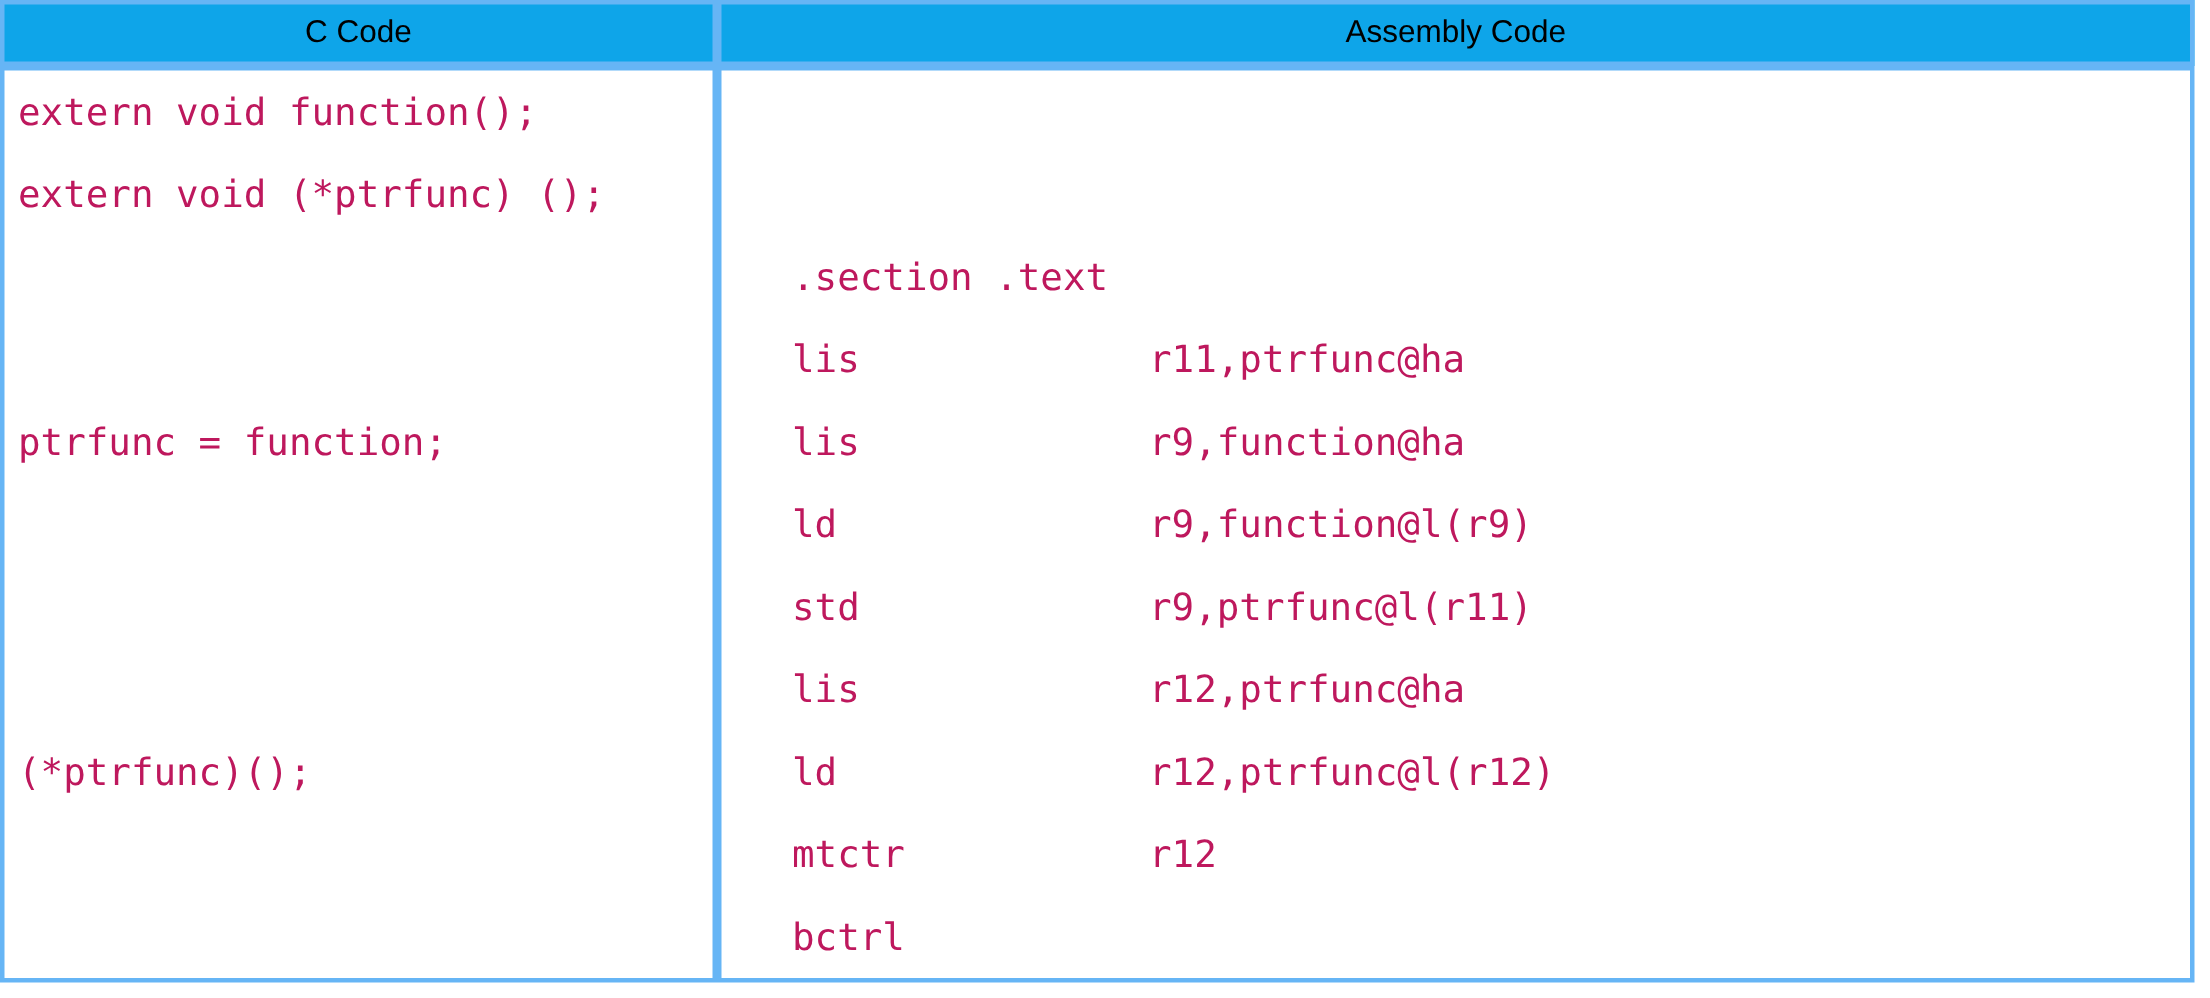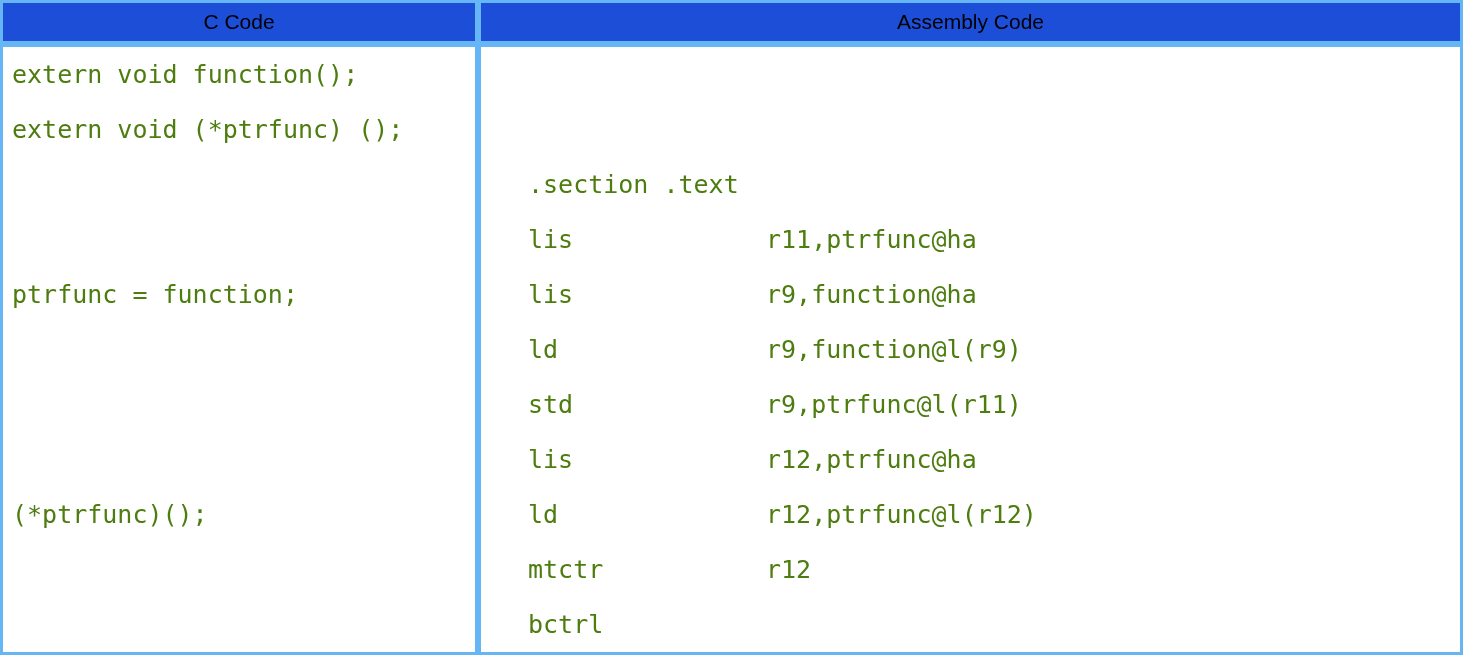--- a/index.html
+++ b/index.html
@@ -29,21 +29,21 @@
     height: 44px;
     box-sizing: border-box;
     border: 3px solid var(--rule, #66b5f5);
     border-bottom-width: 3px;
     text-align: center;
     vertical-align: middle;
     font-family: "Liberation Sans", sans-serif;
     font-size: 21px;
     font-weight: 400;
     color: #000000;
-    background: #1d4ed8;
+    background: #0ea5e9;
     padding: 0 4px;
   }
   .hdr-c     { width: 478px; }
   .hdr-asm   { width: 985px; border-left-width: 3px; }
 
   
   .body-cell {
     box-sizing: border-box;
     vertical-align: top;
     background: #ffffff;
@@ -51,21 +51,21 @@
     border-top-width: 3px;
     padding: 0;
   }
   .body-c   { width: 478px; }
   .body-asm { width: 985px; border-left-width: 3px; }
 
   .code-block {
     font-family: "DejaVu Sans Mono", "Liberation Mono", monospace;
     font-size: 25px;
     line-height: 55px;
-    color: #4d7c0f;
+    color: #be185d;
     white-space: pre;
     padding: 0 0 0 9px;
     margin: 0;
     letter-spacing: 0px;
   }
   .code-line {
     height: 55px;
     white-space: pre;
     display: block;
   }

